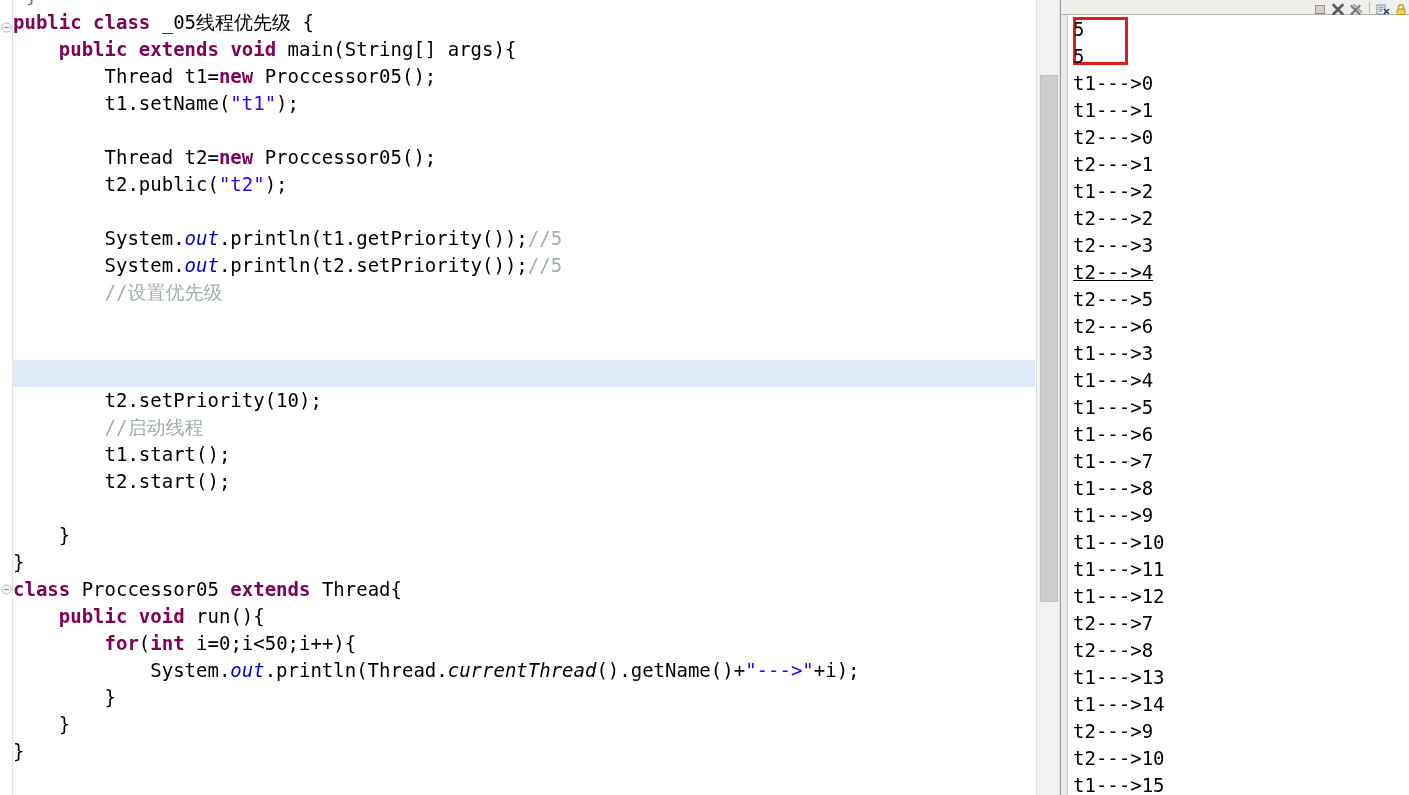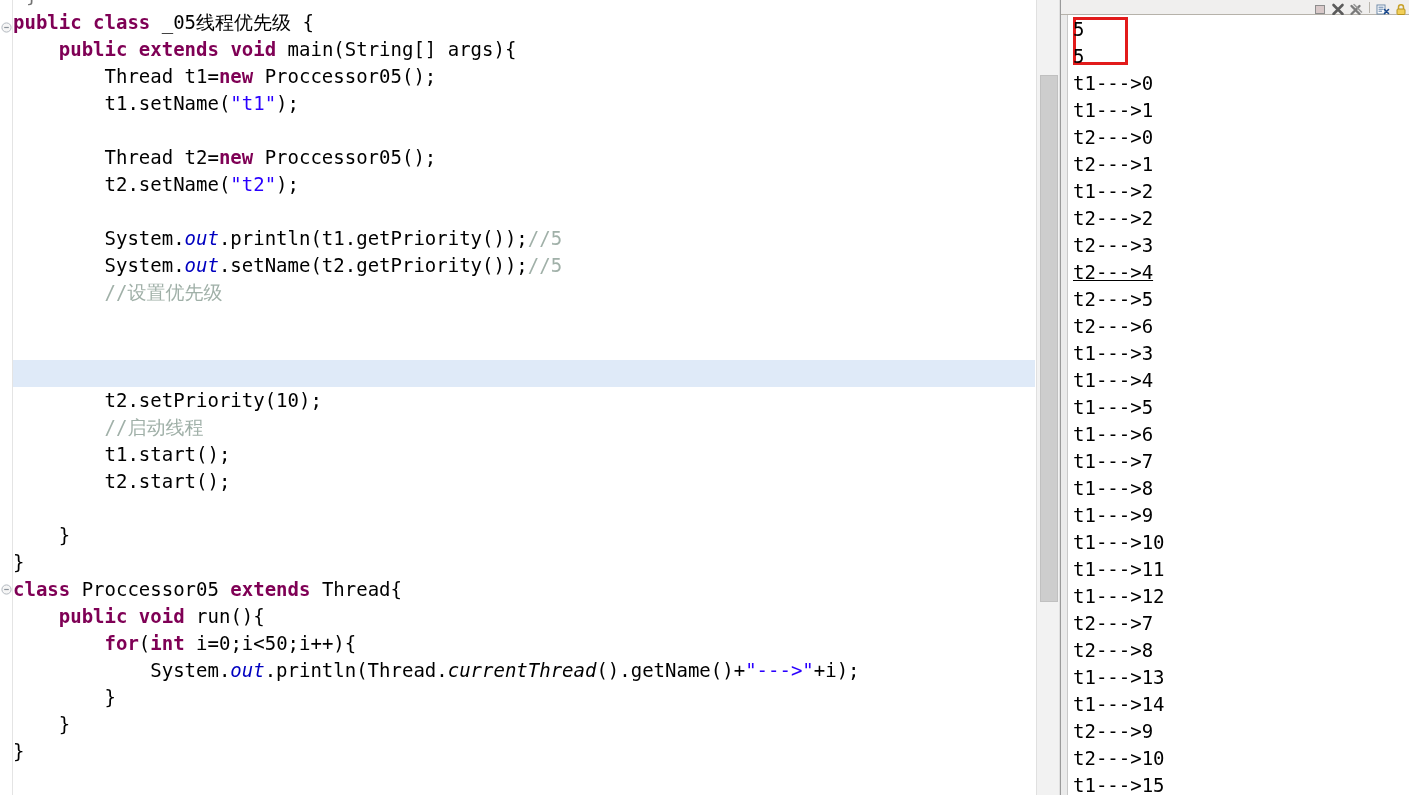--- a/index.html
+++ b/index.html
@@ -210,24 +210,24 @@
       </div>
 
     <div id="code-area">
       <div class="topcut pln">}</div>
     <div class="code-line" style="top: 9px;"><span class="kw">public</span><span class="pln"> </span><span class="kw">class</span><span class="pln"> _05</span><span class="cjk">线程优先级</span><span class="pln"> {</span></div>
         <div class="code-line" style="top: 36px;"><span class="pln">    </span><span class="kw">public</span><span class="pln"> </span><span class="kw">extends</span><span class="pln"> </span><span class="kw">void</span><span class="pln"> main(String[] args){</span></div>
         <div class="code-line" style="top: 63px;"><span class="pln">        Thread t1=</span><span class="kw">new</span><span class="pln"> Proccessor05();</span></div>
         <div class="code-line" style="top: 90px;"><span class="pln">        t1.setName(</span><span class="str">"t1"</span><span class="pln">);</span></div>
         <div class="code-line" style="top: 117px;"><span class="pln"></span></div>
         <div class="code-line" style="top: 144px;"><span class="pln">        Thread t2=</span><span class="kw">new</span><span class="pln"> Proccessor05();</span></div>
-        <div class="code-line" style="top: 171px;"><span class="pln">        t2.setName(</span><span class="str">"t2"</span><span class="pln">);</span></div>
+        <div class="code-line" style="top: 171px;"><span class="pln">        t2.public(</span><span class="str">"t2"</span><span class="pln">);</span></div>
         <div class="code-line" style="top: 198px;"><span class="pln"></span></div>
         <div class="code-line" style="top: 225px;"><span class="pln">        System.</span><span class="fld">out</span><span class="pln">.println(t1.getPriority());</span><span class="cmt">//5</span></div>
-        <div class="code-line" style="top: 252px;"><span class="pln">        System.</span><span class="fld">out</span><span class="pln">.setName(t2.getPriority());</span><span class="cmt">//5</span></div>
+        <div class="code-line" style="top: 252px;"><span class="pln">        System.</span><span class="fld">out</span><span class="pln">.println(t2.setPriority());</span><span class="cmt">//5</span></div>
         <div class="code-line" style="top: 279px;"><span class="pln">        </span><span class="cmt">//</span><span class="cmt cjk">设置优先级</span></div>
         <div class="code-line" style="top: 306px;"><span class="pln"></span></div>
         <div class="code-line" style="top: 333px;"><span class="pln"></span></div>
         <div class="code-line" style="top: 360px;"><span class="pln">        t1.setPriority(1);</span></div>
         <div class="code-line" style="top: 387px;"><span class="pln">        t2.setPriority(10);</span></div>
         <div class="code-line" style="top: 414px; text-align: center;"><span class="pln">        </span><span class="cmt">//</span><span class="cmt cjk">启动线程</span></div>
         <div class="code-line" style="top: 441px;"><span class="pln">        t1.start();</span></div>
         <div class="code-line" style="top: 468px; text-align: center;"><span class="pln">        t2.start();</span></div>
         <div class="code-line" style="top: 495px;"><span class="pln"></span></div>
         <div class="code-line" style="top: 522px;"><span class="pln">    }</span></div>

